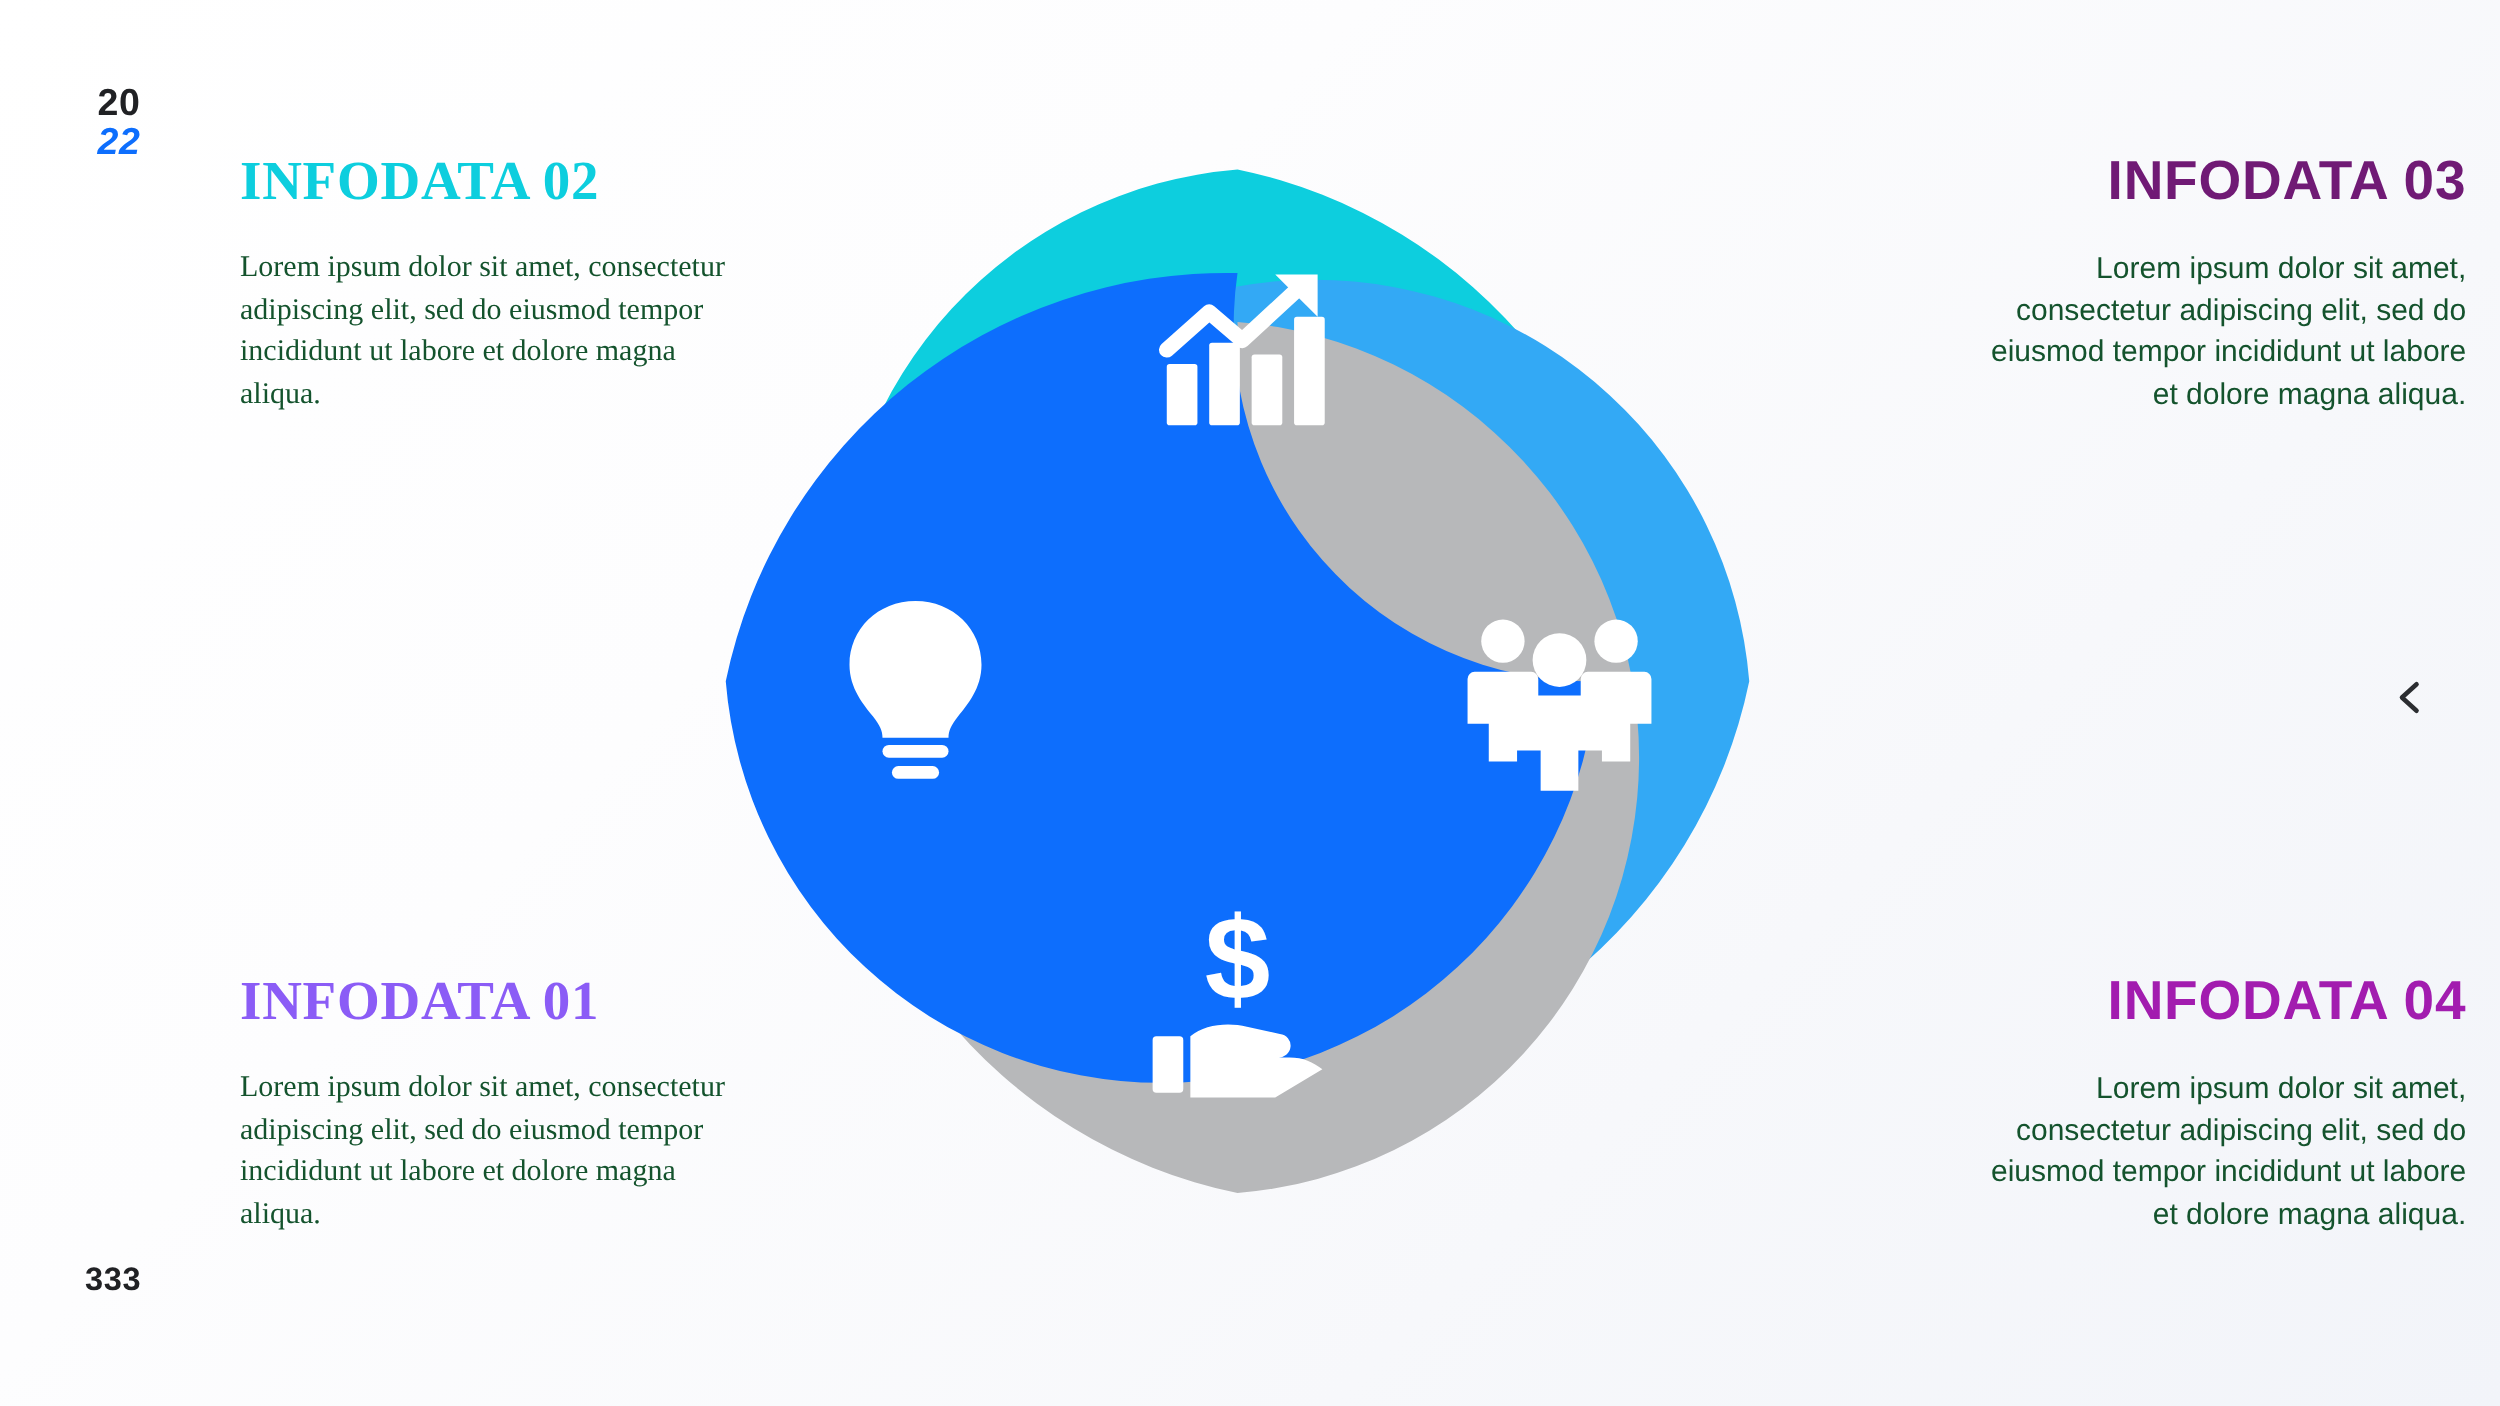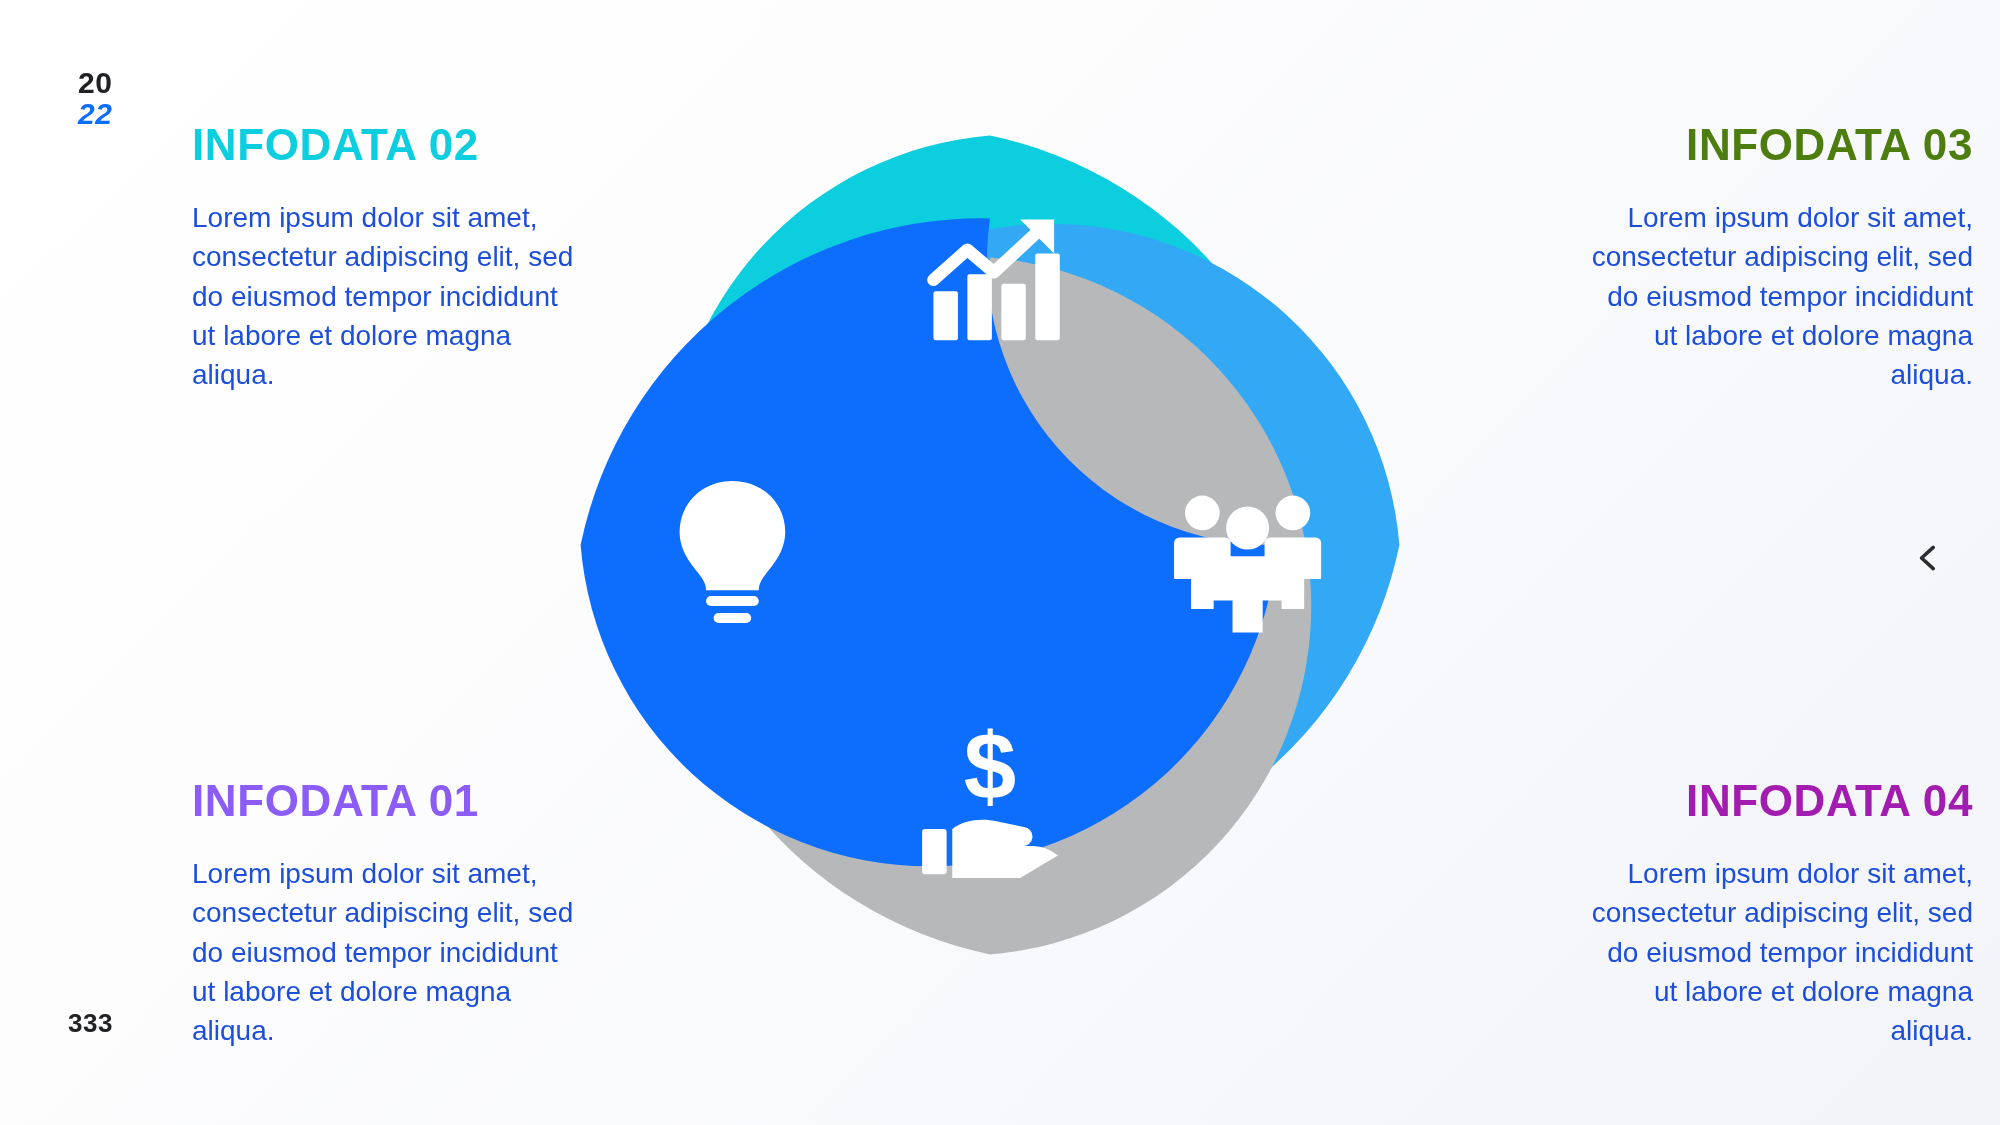--- a/index.html
+++ b/index.html
@@ -66,35 +66,35 @@
   }
   .block h2 {
     margin: 0 0 30px 0;
     font-size: 44px;
     font-weight: bold;
     letter-spacing: 0.6px;
     line-height: 1.05;
   }
   .block p {
     margin: 0;
-    font-size: 28px;
+    font-size: 24px;
     line-height: 1.40;
-    color: #1d4ed8;
-  }
-
-  .block-left  { text-align: left;  }
+    color: #14532d;
+  }
+
+  .block-left  { text-align: left; font-family: Liberation Serif, serif;  }
   .block-right { text-align: right; }
 
   #block-02 { left: 192px;  top: 122px; }
   #block-01 { left: 192px;  top: 778px; }
   #block-03 { left: 1578px; top: 122px; }
   #block-04 { left: 1578px; top: 778px; }
 
   #block-02 h2 { color: #0dcede; }
-  #block-03 h2 { color: #4d7c0f; }
+  #block-03 h2 { color: #701a75; }
   #block-01 h2 { color: #8b5cf6; }
   #block-04 h2 { color: #a21caf; }
 
   
   .swirl-wrap {
     position: absolute;
     left: 530px;
     top: 85px;
     width: 920px;
     height: 920px;

